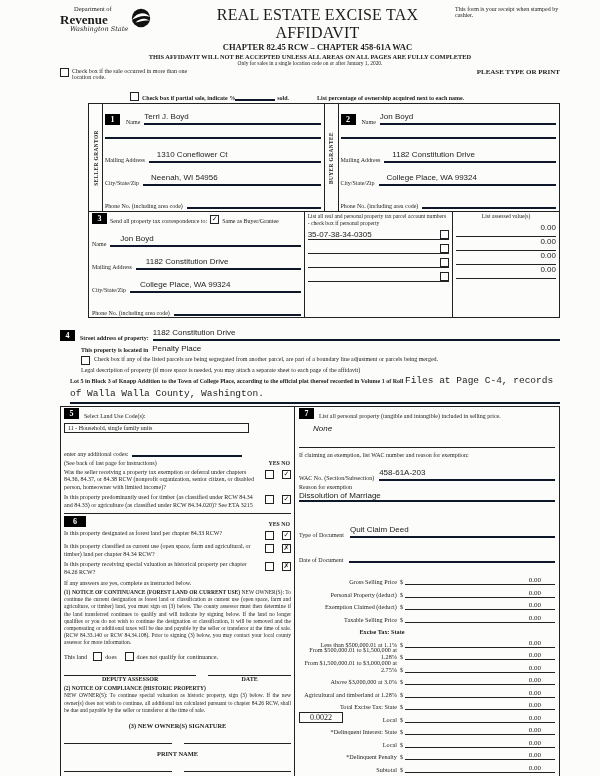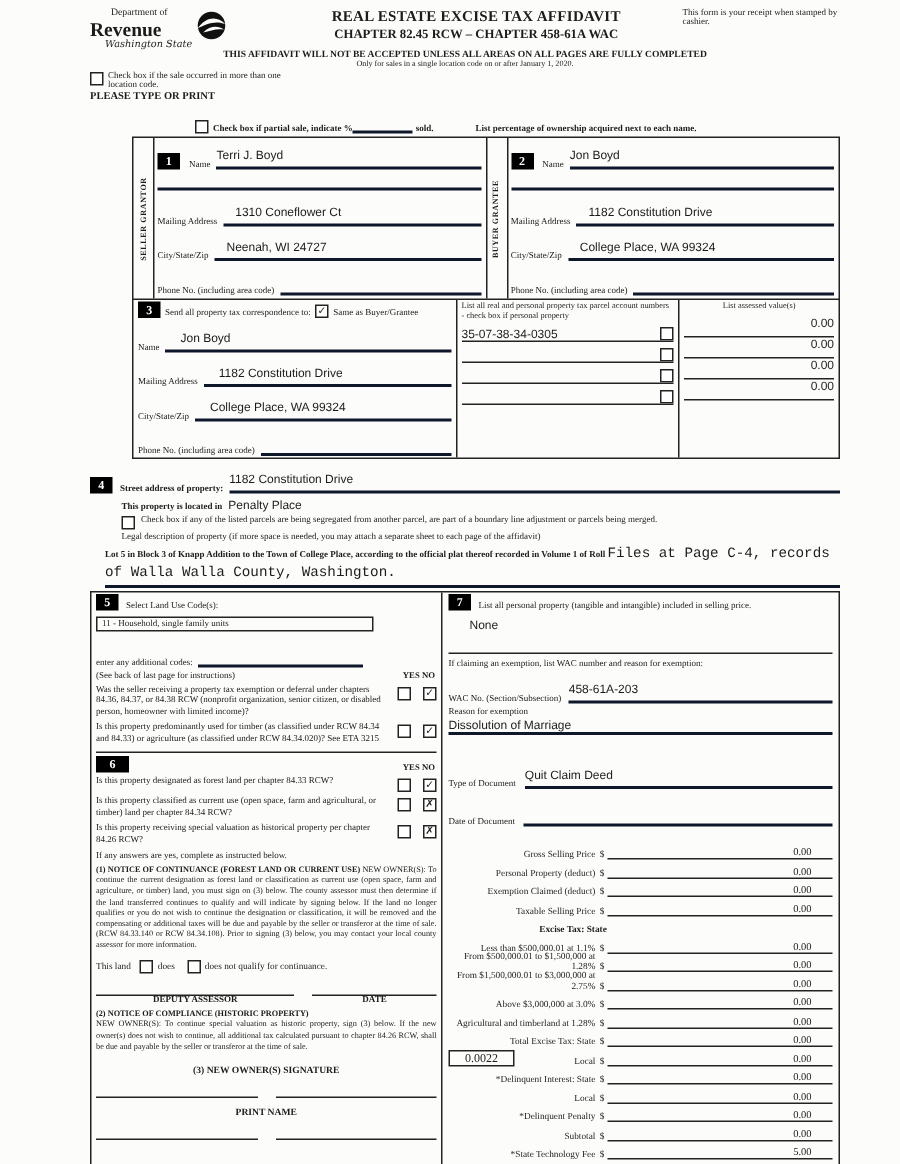--- a/index.html
+++ b/index.html
@@ -16,21 +16,21 @@
   .frow{display:flex;align-items:flex-end;}
   .flex1{flex:1;}
   .lbl{font-size:6px;}
   .lbl2{font-size:5.6px;}
   .val{font-family:"Liberation Sans",sans-serif;font-size:8px;}
   
   .hdr{display:flex;margin-bottom:1px;}
   .logo{width:120px;line-height:1;}
   .hdr-mid{flex:1;text-align:center;}
   .hdr-right{width:105px;font-size:6px;text-align:left;}
-  .title{font-size:10px;font-weight:bold;letter-spacing:.2px;}
+  .title{font-size:16px;font-weight:normal;letter-spacing:.2px;}
   .subtitle{font-size:8.5px;font-weight:bold;}
   .warning{font-size:6.4px;font-weight:bold;text-align:center;}
   .onlyline{font-size:5.4px;text-align:center;}
   
   .partiesbox{border:1.2px solid #222;display:flex;margin-left:28px;}
   .party{flex:1;display:flex;}
   .party+.party{border-left:1.2px solid #222;}
   .sideband{width:13px;border-right:1px solid #222;position:relative;}
   .sidetext{position:absolute;top:50%;left:50%;transform:translate(-50%,-50%) rotate(180deg);
             writing-mode:vertical-rl;font-size:5.4px;font-weight:bold;letter-spacing:.4px;white-space:nowrap;}
@@ -83,21 +83,21 @@
     </div>
     <div class="hdr-mid">
       <div class="title">REAL ESTATE EXCISE TAX AFFIDAVIT</div>
       <div class="subtitle">CHAPTER 82.45 RCW – CHAPTER 458-61A WAC</div>
     </div>
     <div class="hdr-right">This form is your receipt when stamped by cashier.</div>
   </div>
   <div class="warning">THIS AFFIDAVIT WILL NOT BE ACCEPTED UNLESS ALL AREAS ON ALL PAGES ARE FULLY COMPLETED</div>
   <div class="onlyline">Only for sales in a single location code on or after January 1, 2020.</div>
 
-  <div style="display:flex;margin-top:2px;flex-direction:column;">
+  <div style="display:flex;margin-top:2px;">
     <div style="flex:1;display:flex;">
       <span class="cb"></span>
       <span class="lbl" style="width:120px;padding-left:3px;">Check box if the sale occurred in more than one location code.</span>
     </div>
     <div class="b" style="font-size:7px;">PLEASE TYPE OR PRINT</div>
   </div>
 
   <div style="display:flex;align-items:flex-end;margin:1px 0 2px 70px;">
     <span class="cb"></span>
     <span class="lbl b" style="padding-left:3px;">Check box if partial sale, indicate %</span>
@@ -117,21 +117,21 @@
           <span class="lbl" style="padding:0 4px 0 6px;">Name</span>
           <span class="uline flex1"><span class="val">Terri J. Boyd</span></span>
           </div>
         <div class="uline" style="height:12px;"></div>
         <div class="frow" style="margin-top:4px;">
             <span class="lbl" style="padding-right:4px;">Mailing Address</span>
           <span class="uline flex1"><span class="val" style="padding-left:8px;">1310 Coneflower Ct</span></span>
           </div>
         <div class="frow" style="margin-top:3px;">
             <span class="lbl" style="padding-right:4px;">City/State/Zip</span>
-          <span class="uline flex1"><span class="val" style="padding-left:8px;">Neenah, WI 24727</span></span>
+          <span class="uline flex1"><span class="val" style="padding-left:8px;">Neenah, WI 54956</span></span>
           </div>
         <div class="frow" style="margin-top:3px;">
             <span class="lbl" style="padding-right:4px;">Phone No. (including area code)</span>
           <span class="uline flex1">&nbsp;</span>
           </div>
       </div>
     </div>
     <div class="party">
       <div class="sideband">
           <span class="sidetext">BUYER GRANTEE</span>
@@ -318,21 +318,21 @@
         <div style="width:12px;"></div>
         <div style="flex:1;border-top:1px solid #222;"></div>
         </div>
     </div>
 
     <div class="mcol-r">
       <div class="frow">
           <span class="badge">7</span>
         <span class="lbl" style="padding-left:5px;">List all personal property (tangible and intangible) included in selling price.</span>
         </div>
-      <div class="val" style="margin:5px 0 0 14px;">None</div>
+      <div class="val" style="margin:5px 0 0 14px;font-style:italic;">None</div>
       <div style="border-bottom:1px solid #222;margin-top:14px;"></div>
       <div class="lbl" style="margin-top:4px;">If claiming an exemption, list WAC number and reason for exemption:</div>
       <div class="frow" style="margin-top:3px;">
           <span class="lbl" style="padding-right:5px;">WAC No. (Section/Subsection)</span>
         <span class="uline flex1"><span class="val">458-61A-203</span></span>
         </div>
       <div class="lbl" style="margin-top:3px;">Reason for exemption</div>
       <div class="uline val" style="margin-top:1px;">Dissolution of Marriage</div>
       <div class="spacer10"></div>
         <div class="spacer6"></div>

